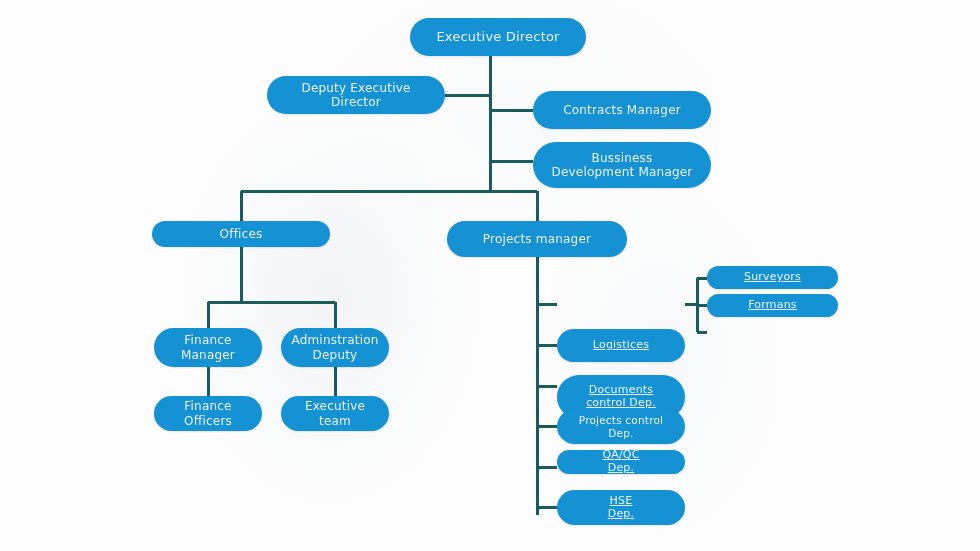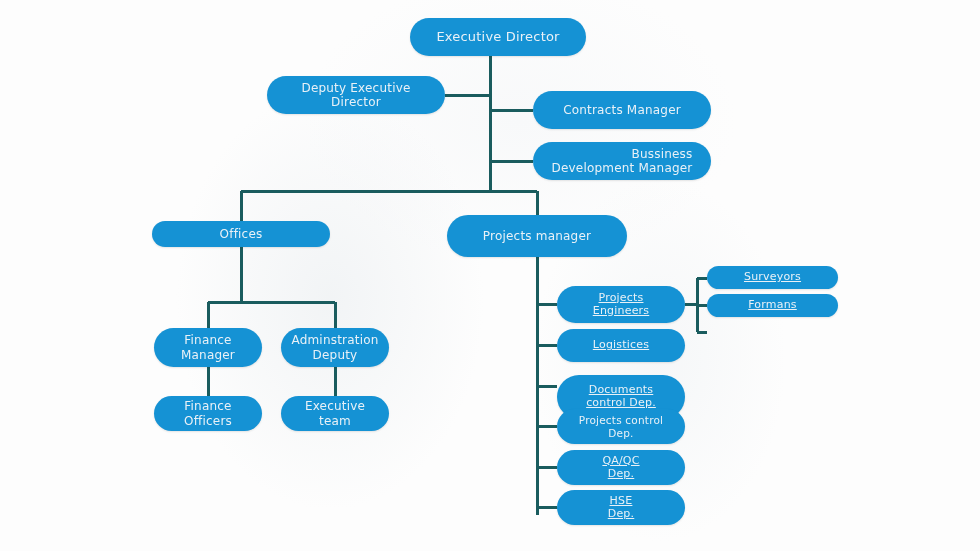--- a/index.html
+++ b/index.html
@@ -108,30 +108,30 @@
 
   <div class="node fs-12" style="left:267px; top:76px; width:178px; height:38px;">
     <span class="label">Deputy Executive
 Director</span>
   </div>
 
   <div class="node fs-12" style="left:533px; top:91px; width:178px; height:38px;text-align:right;">
     <span class="label">Contracts Manager</span>
   </div>
 
-  <div class="node fs-12" style="left:533px; top:142px; width:178px; height:38px;text-align:right;">
+  <div class="node fs-12" style="left:533px; top:142px; width:178px; height:46px;">
     <span class="label">Bussiness
 Development Manager</span>
   </div>
 
   <div class="node fs-12" style="left:152px; top:221px; width:178px; height:26px;">
     <span class="label">Offices</span>
   </div>
 
-  <div class="node fs-12" style="left:447px; top:215px; width:180px; height:42px;">
+  <div class="node fs-12" style="left:447px; top:221px; width:180px; height:36px;">
     <span class="label">Projects manager</span>
   </div>
 
   <div class="node fs-12" style="left:154px; top:328px; width:108px; height:39px;">
     <span class="label">Finance
 Manager</span>
   </div>
 
   <div class="node fs-12" style="left:281px; top:328px; width:108px; height:39px;">
     <span class="label">Adminstration
@@ -141,40 +141,36 @@
   <div class="node fs-12" style="left:154px; top:396px; width:108px; height:35px;">
     <span class="label">Finance
 Officers</span>
   </div>
 
   <div class="node fs-12" style="left:281px; top:396px; width:108px; height:35px;">
     <span class="label">Executive
 team</span>
   </div>
 
-  <div class="node fs-11" style="left:557px; top:286px; width:128px; height:37px;">
-    <span class="label">Projects
-Engineers</span>
-  </div>
 
   <div class="node fs-11" style="left:557px; top:329px; width:128px; height:33px;">
     <span class="label">Logistices</span>
   </div>
 
   <div class="node fs-11" style="left:557px; top:375px; width:128px; height:44px;">
     <span class="label">Documents
 control Dep.</span>
   </div>
 
   <div class="node fs-105" style="left:557px; top:409px; width:128px; height:35px;">
     <span class="label">Projects control
 Dep.</span>
   </div>
 
-  <div class="node fs-11" style="left:557px; top:450px; width:128px; height:35px;">
+  <div class="node fs-11" style="left:557px; top:450px; width:128px; height:24px;">
     <span class="label">QA/QC
 Dep.</span>
   </div>
 
   <div class="node fs-11" style="left:557px; top:490px; width:128px; height:35px;">
     <span class="label">HSE
 Dep.</span>
   </div>
 
   <div class="node fs-11" style="left:707px; top:266px; width:131px; height:23px;">

